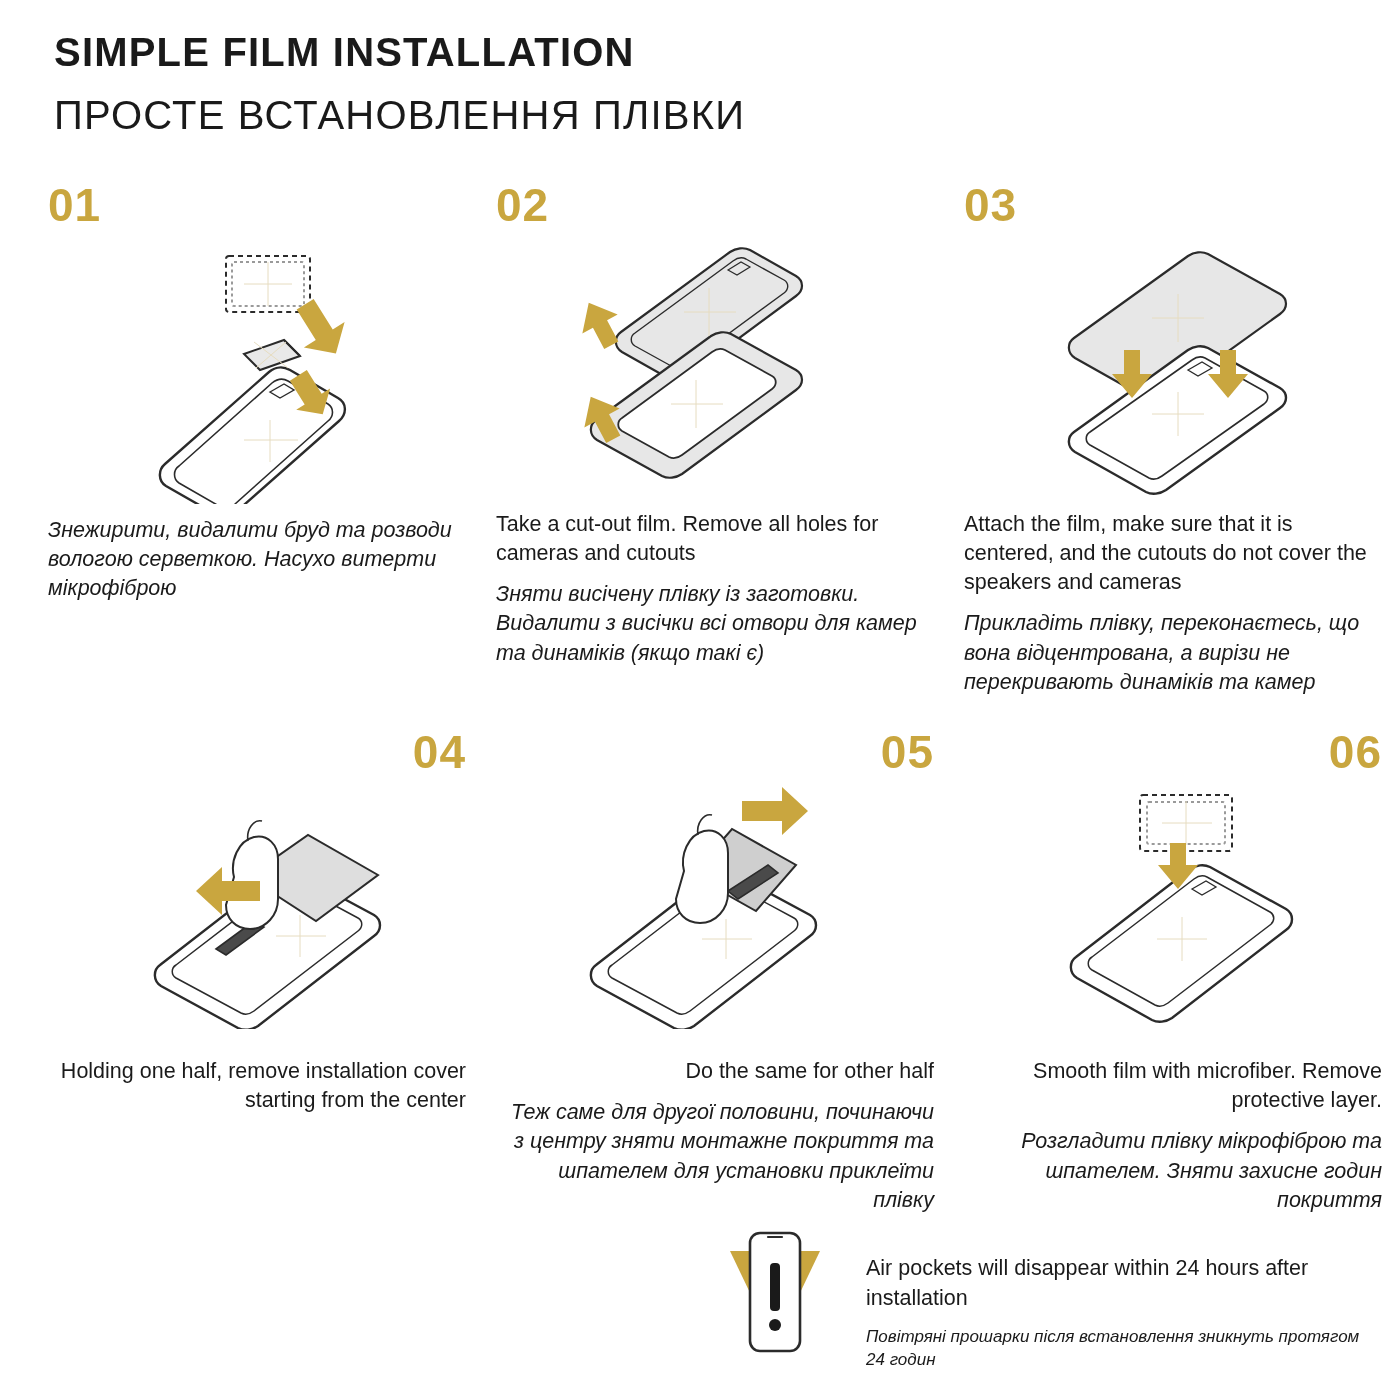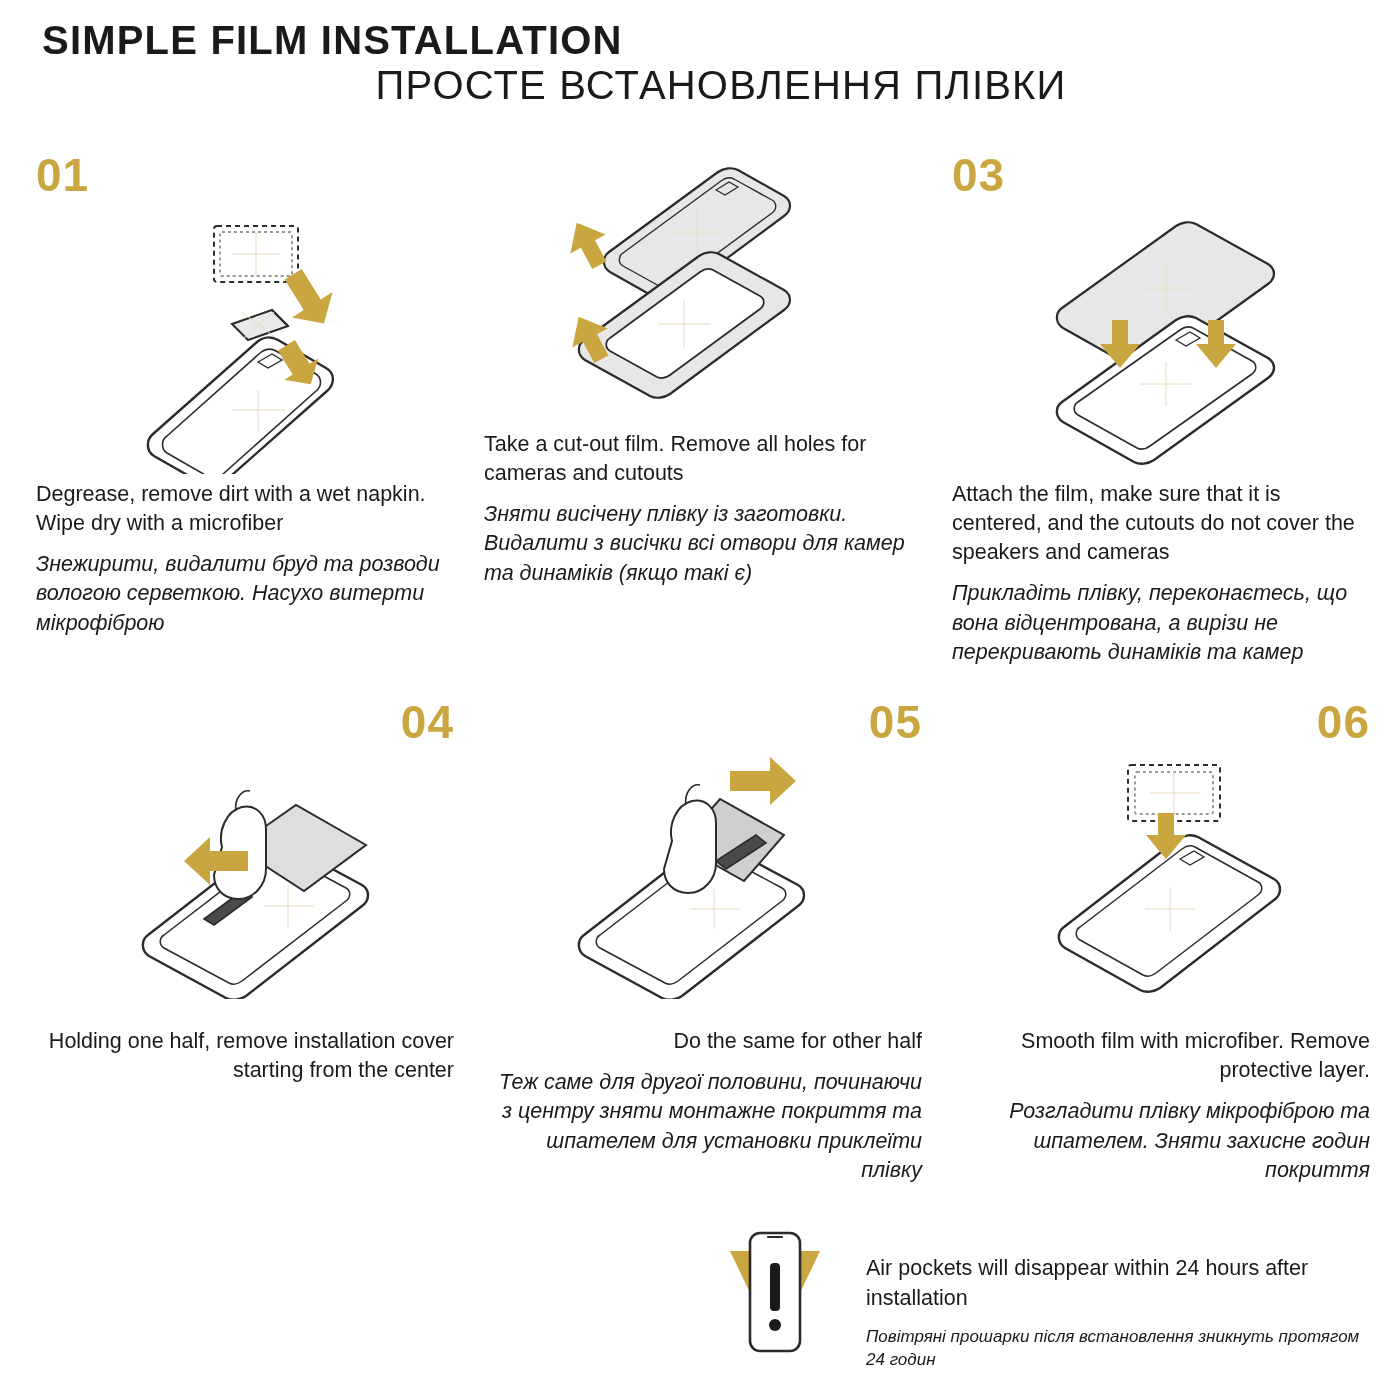--- a/index.html
+++ b/index.html
@@ -12,21 +12,21 @@
     height: 1400px;
     font-family: "Liberation Sans", sans-serif;
     color: #1a1a1a;
     position: relative;
     overflow: hidden;
   }
 
   .page {
     width: 1400px;
     height: 1400px;
-    padding: 0;
+    padding: 12px;
     box-sizing: border-box;
     position: relative;
   }
 
   
   .header {
     padding: 18px 0 0 42px;
   }
   .title-en {
     font-size: 40px;
@@ -34,22 +34,21 @@
     letter-spacing: 1.2px;
     line-height: 1.12;
     color: #1a1a1a;
   }
   .title-uk {
     font-size: 40px;
     font-weight: normal;
     letter-spacing: 1.2px;
     line-height: 1.12;
     color: #1a1a1a;
-    margin-top: 0;
-    text-align: center;
+    margin-top: 18px;
   }
 
   
   .grid {
     margin-top: 44px;
     display: grid;
     grid-template-columns: 440px 460px 440px;
     column-gap: 8px;
     padding-left: 36px;
     box-sizing: border-box;
@@ -157,25 +156,25 @@
             <line x1="222" y1="188" x2="222" y2="230"></line>
             <line x1="196" y1="208" x2="250" y2="208"></line>
           </g>
 
           <g fill="#c9a63f">
             <path d="M244 86 L280 86 L280 72 L302 96 L280 120 L280 106 L244 106 Z" transform="rotate(58 272 96)"></path>
             <path d="M240 152 L268 152 L268 142 L286 162 L268 182 L268 172 L240 172 Z" transform="rotate(58 262 162)"></path>
           </g>
         </svg>
       </div>
-      <div class="txt-en">Degrease, remove dirt with a wet napkin. Wipe dry with a microfiber</div>
       <div class="txt-uk">Знежирити, видалити бруд та розводи вологою серветкою. Насухо витерти мікрофіброю</div>
     </div>
 
     <div class="cell">
+      <div class="step-num">02</div>
       <div class="illus">
         <svg width="420" height="272" viewBox="0 0 420 272">
           <g stroke="#2b2b2b" stroke-width="2" fill="none">
 
             <path d="M125 100 L234 20 C240 16 248 15 254 18 L300 44 C308 49 308 58 300 64 L192 144 C186 148 178 149 172 146 L126 120 C118 115 118 105 125 100 Z" fill="#e7e7e7" stroke="#2b2b2b" stroke-width="2.2"></path>
             <path d="M139 101 L237 29 C241 26 246 25 250 27 L288 48 C293 51 293 57 288 61 L190 133 C186 136 181 137 177 135 L139 114 C134 111 134 104 139 101 Z" stroke="#2b2b2b" stroke-width="1.4"></path>
             <path d="M232 38 L245 30 L254 35 L241 43 Z" stroke="#2b2b2b" stroke-width="1.2"></path>
 
             <path d="M100 188 L215 104 C221 100 229 99 235 102 L300 138 C308 143 308 152 300 158 L186 242 C180 246 172 247 166 244 L101 208 C93 203 93 193 100 188 Z" fill="#e7e7e7" stroke="#2b2b2b" stroke-width="2.2"></path>
             <path d="M126 186 L216 120 C220 117 225 116 229 118 L276 144 C281 147 281 153 276 157 L186 223 C182 226 177 227 173 225 L126 199 C121 196 121 189 126 186 Z" fill="#ffffff" stroke="#2b2b2b" stroke-width="1.8"></path>

